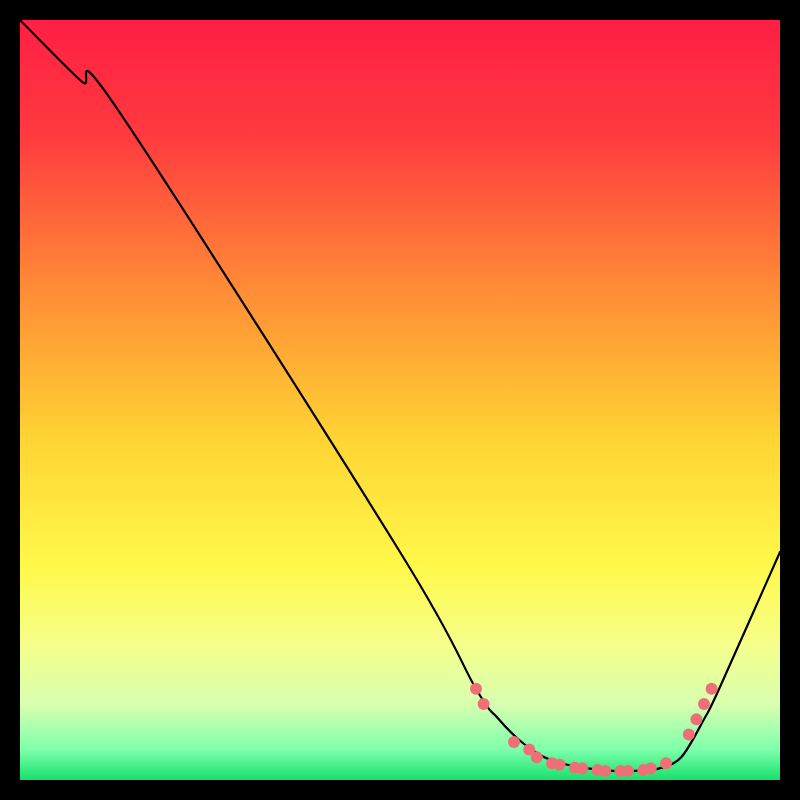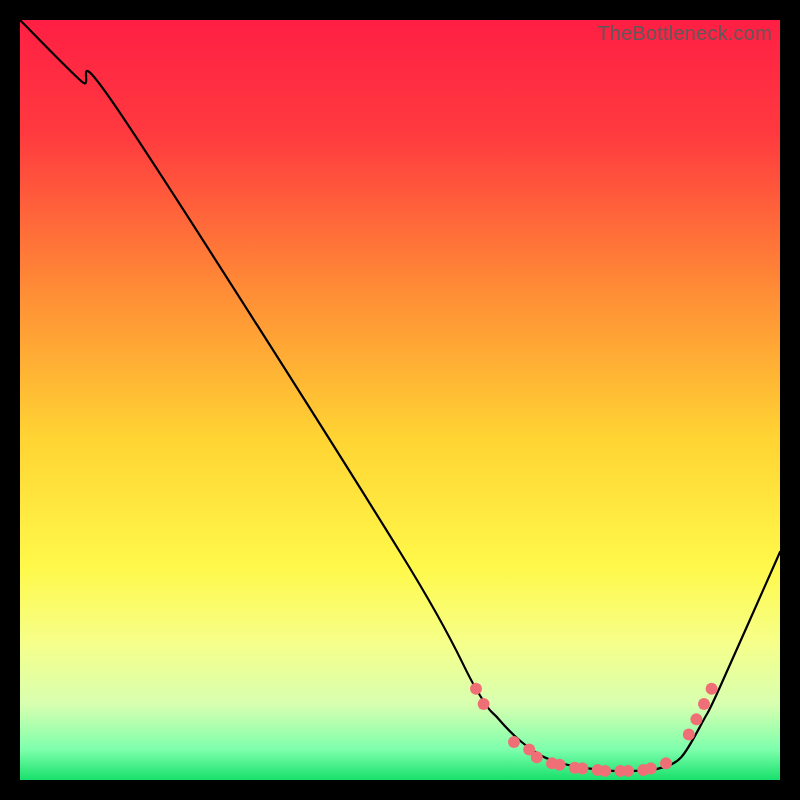--- a/index.html
+++ b/index.html
@@ -31,21 +31,20 @@
     user-select: none;
   }
   svg {
     display: block;
   }
 </style>
 </head>
 <body>
 
 <div class="frame">
-  <div class="watermark">TheBottleneck.com</div>
 
   <svg id="chart-svg" width="760" height="760" viewBox="0 0 760 760">
     <defs>
       <linearGradient id="bg-grad" x1="0" y1="0" x2="0" y2="1">
           <stop offset="0%" stop-color="#ff1f44"></stop>
           <stop offset="15%" stop-color="#ff3a3f"></stop>
           <stop offset="35%" stop-color="#ff8a36"></stop>
           <stop offset="55.00000000000001%" stop-color="#ffd433"></stop>
           <stop offset="72%" stop-color="#fff94a"></stop>
           <stop offset="82%" stop-color="#f6ff8a"></stop>

